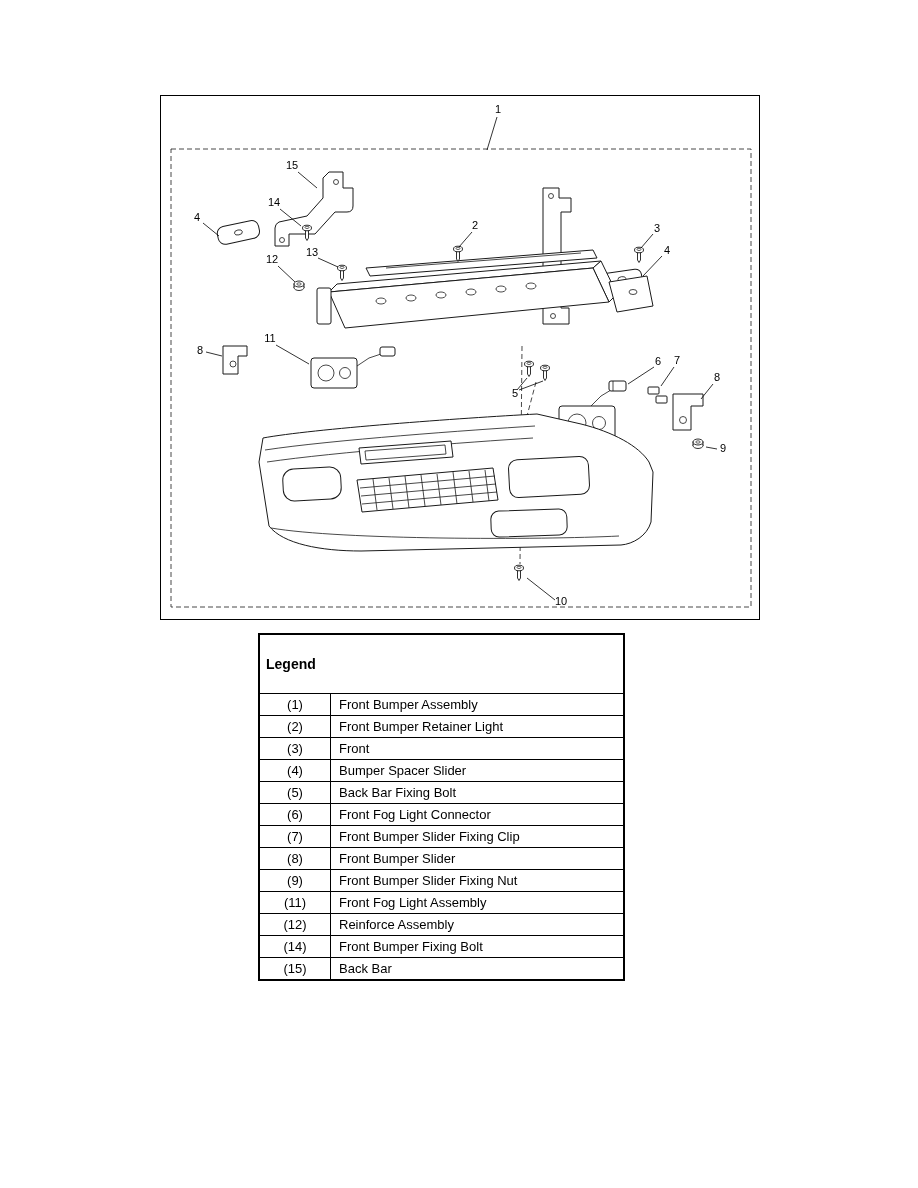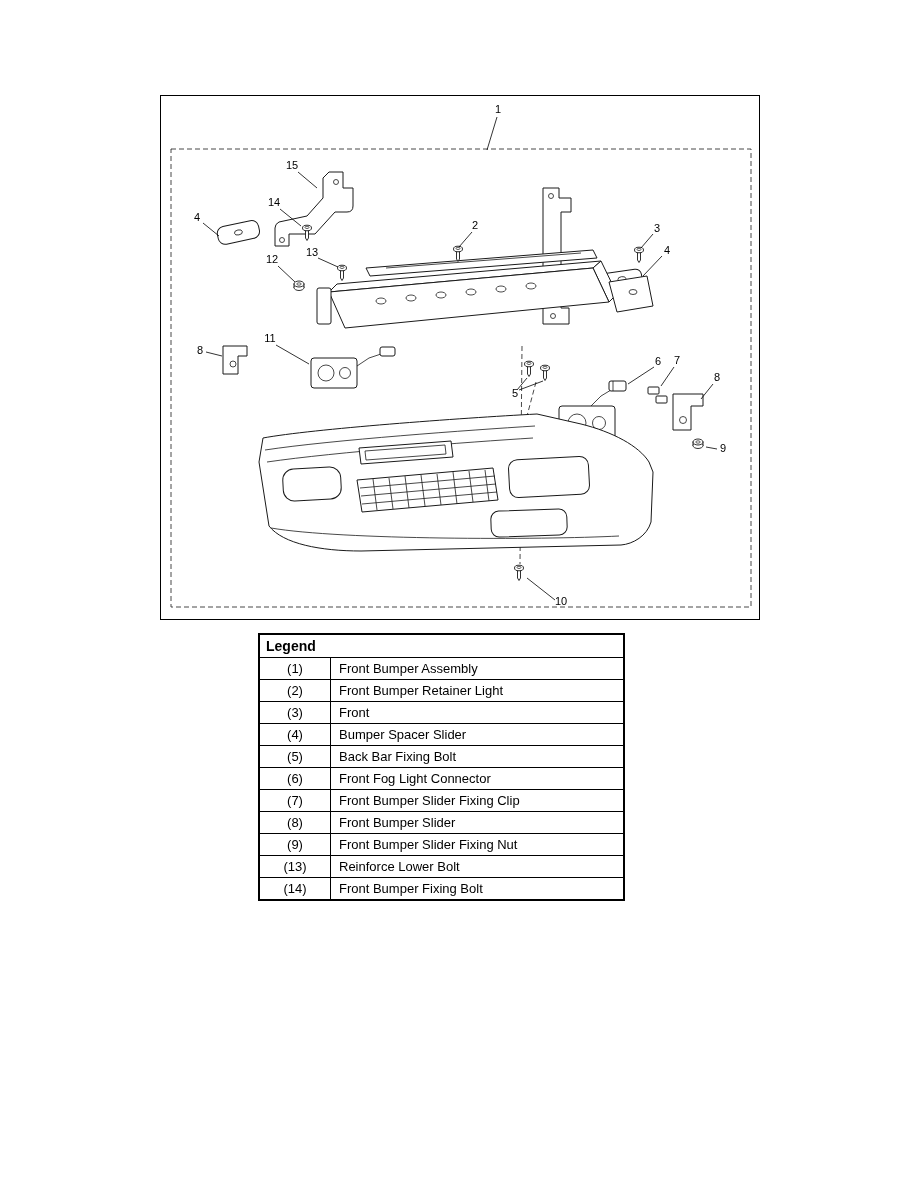--- a/index.html
+++ b/index.html
@@ -46,21 +46,21 @@
     border-collapse: collapse;
     border: 2px solid #000;
     font-family: "Liberation Sans", sans-serif;
     font-size: 13px;
     color: #000;
     background: #fff;
   }
   table.legend th {
     border: 1px solid #000;
     text-align: left;
-    padding: 3px 6px;
+    padding: 21px 6px;
     font-size: 14px;
     font-weight: bold;
     height: 16px;
   }
   table.legend td {
     border: 1px solid #000;
     padding: 3px 8px;
     height: 15px;
     line-height: 15px;
   }
@@ -321,23 +321,31 @@
         </tr>
         <tr>
           <td class="num">(8)</td>
           <td class="label">Front Bumper Slider</td>
         </tr>
         <tr>
           <td class="num">(9)</td>
           <td class="label">Front Bumper Slider Fixing Nut</td>
         </tr>
         <tr>
-          <td class="num">(13)</td>
-          <td class="label">Reinforce Lower Bolt</td>
+          <td class="num">(11)</td>
+          <td class="label">Front Fog Light Assembly</td>
+        </tr>
+        <tr>
+          <td class="num">(12)</td>
+          <td class="label">Reinforce Assembly</td>
         </tr>
         <tr>
           <td class="num">(14)</td>
           <td class="label">Front Bumper Fixing Bolt</td>
         </tr>
+        <tr>
+          <td class="num">(15)</td>
+          <td class="label">Back Bar</td>
+        </tr>
       </tbody>
   </table>
 
 </div>
 
 </body></html>

